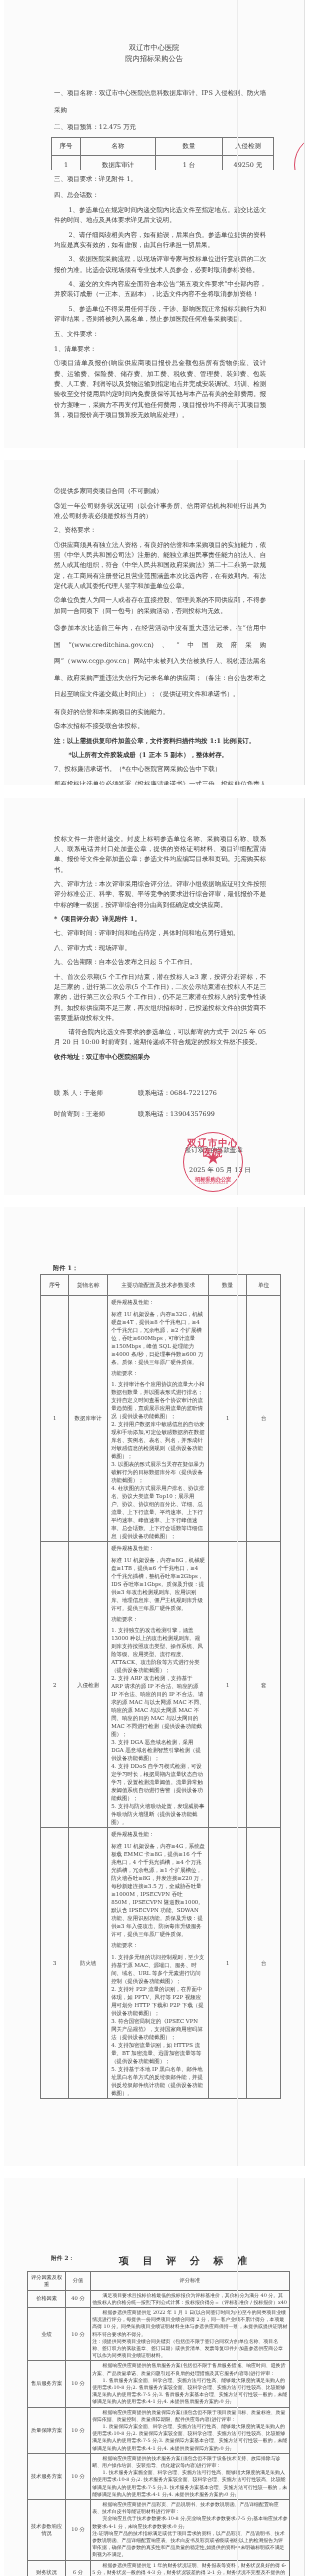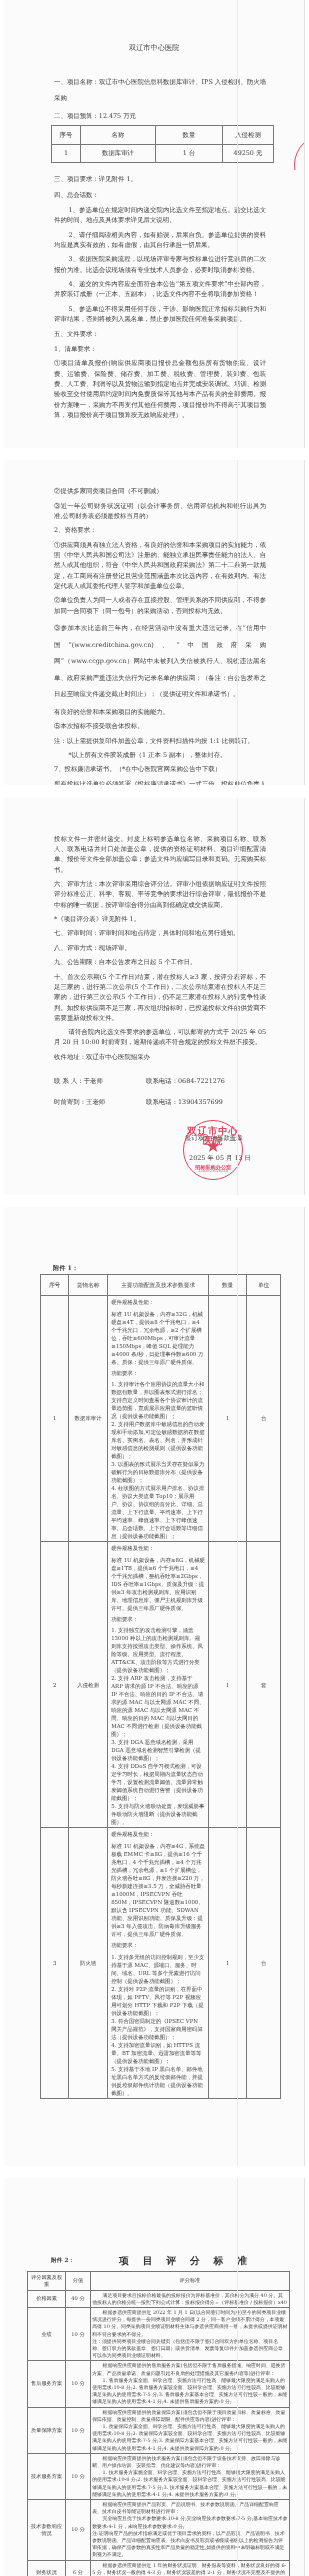--- a/index.html
+++ b/index.html
@@ -25,21 +25,21 @@
     width: 0.5px;
     background: #ececec;
   }
   .gap { height: 12.4px; background: #ffffff; }
   .body-text { padding: 0 38px 0 50px; font-size: 6.4px; line-height: 10.3px; }
   .title-block { text-align: center; padding-top: 42px; font-size: 7.2px; line-height: 11.3px; color: #444; }
   .p { margin: 0 0 4.1px 0; text-align: justify; }
   .indent { text-indent: 14.4px; }
   .sec { margin: 0 0 5.2px 0; }
   .loose { line-height: 16.5px; }
-  .bold { font-weight: normal; }
+  .bold { font-weight: bold; }
   table { border-collapse: collapse; }
   .budget-table { width: 223px; margin: 2.1px 0 2.1px -3.1px; font-size: 6.4px; }
   .budget-table td, .budget-table th {
     border: 0.5px solid #777; text-align: center; height: 15.5px; font-weight: normal;
   }
   .stamp {
     position: absolute;
     border: 1.5px solid #d4284a;
     border-radius: 50%;
     color: #d4284a;
@@ -49,49 +49,50 @@
   .stamp .ring-text {
     position: absolute; top: 4.1px; left: 0; right: 0; text-align: center;
     font-size: 9.3px; letter-spacing: 1px; font-weight: bold;
   }
   .stamp .star { position: absolute; top: 19.6px; left: 0; right: 0; text-align: center; font-size: 17.5px; }
   .stamp .dept { position: absolute; top: 41px; left: 0; right: 0; text-align: center; font-size: 5.2px; font-weight: bold; }
   .stamp .code { position: absolute; bottom: 3.1px; left: 0; right: 0; text-align: center; font-size: 3.6px; }
   .signature { position: relative; height: 77px; }
   .sig-org { position: absolute; left: 131px; top: 15.5px; }
   .sig-date { position: absolute; left: 135px; top: 36px; }
-  .contact-row { display: flex; margin: 0 0 10.3px 0; gap: 8px; }
+  .contact-row { display: flex; margin: 0 0 10.3px 0; }
   .contact-row .c1 { width: 84px; }
   .annex-label { font-size: 6.2px; font-weight: bold; padding-left: 49px; margin-bottom: 1px; }
   .spec-table { width: 241px; margin-left: 36px; font-size: 5.4px; line-height: 8px; color: #444; }
   .spec-table td, .spec-table th { border: 0.5px solid #777; vertical-align: middle; }
   .spec-table th { font-weight: normal; height: 17.5px; font-size: 5.7px; }
   .spec-table .num, .spec-table .name, .spec-table .qty, .spec-table .unit { text-align: center; }
   .spec-table .desc { padding: 1px 3.1px; text-align: left; }
   .spec-table .desc .h { margin: 1px 0 4.1px 0; }
   .spec-table .desc .blk { margin: 0 0 3.1px 0; }
-  .score-head { display: flex; align-items: center; padding: 0 0 3.1px 47px; }
+  .score-head { display: flex; align-items: flex-start; padding: 0 0 3.1px 47px; }
   .score-head .lbl { font-size: 5.7px; font-weight: bold; width: 68px; }
   .score-head .ttl { font-size: 9.8px; font-weight: bold; letter-spacing: 5.2px; color: #333; }
   .score-table { width: 263px; margin-left: 23px; font-size: 4.9px; line-height: 7.2px; color: #444; }
   .score-table td, .score-table th { border: 0.5px solid #777; }
   .score-table th { font-weight: normal; font-size: 5.2px; height: 15.5px; }
   .score-table .f { text-align: center; width: 35px; font-size: 5.2px; }
   .score-table .v { text-align: center; width: 21.6px; font-size: 5.2px; }
   .score-table .s { padding: 1px 1.5px; text-align: left; }
   .score-table .s p { margin: 0; text-indent: 10.3px; }
   .score-table .s p.ni { text-indent: 0; }
 </style>
 </head>
 <body>
 
 <div class="page" style="height:170px;">
   <div class="stamp" style="width:62px;height:62px;left:290px;top:134px;"></div>
   <div class="title-block">
     <div>双辽市中心医院</div>
+    <div>院内招标采购公告</div>
   </div>
   <div class="body-text" style="padding-top:20.6px;">
     <p class="p loose">一、项目名称：双辽市中心医院信息科数据库审计、IPS 入侵检测、防火墙采购</p>
     <p class="p">二、项目预算：12.475 万元</p>
     <table class="budget-table">
       <tbody>
           <tr>
         <th style="width:26px">序号</th>
         <th style="width:72px">名称</th>
         <th style="width:64px">数量</th>
@@ -147,21 +148,21 @@
 <div class="page" style="height:397px;">
   <div class="body-text" style="padding-top:36px;">
     <p class="p">投标文件一并密封递交。封皮上标明参选单位名称、采购项目名称、联系人、联系电话并封口处加盖公章，提供的资格证明材料、项目详细配置清单、报价等文件全部加盖公章；参选文件均应编写目录和页码。无需购买标书。</p>
     <p class="p">六、评审方法：本次评审采用综合评分法。评审小组依据响应证明文件按照评分标准公正、科学、客观、平等竞争的要求进行综合评审，最低报价不是中标的唯一依据，按评审综合得分由高到低确定成交供应商。</p>
     <p class="p bold">*《项目评分表》详见附件 1。</p>
     <p class="p">七、评审时间：评审时间和地点待定，具体时间和地点另行通知。</p>
     <p class="p">八、评审方式：现场评审。</p>
     <p class="p">九、公告期限：自本公告发布之日起 5 个工作日。</p>
     <p class="p">十、首次公示期(5 个工作日)结束，潜在投标人≥3 家，按评分表评标，不足三家的，进行第二次公示(5 个工作日)，二次公示结束潜在投标人不足三家的，进行第三次公示(5 个工作日)，仍不足三家潜在投标人的转竞争性谈判。如投标供应商不足三家，再次组织招标时，已投递投标文件的供货商不需要重新做投标文件。</p>
     <p class="p indent">请符合院内比选文件要求的参选单位，可以邮寄的方式于 2025 年 05 月 20 日 10:00 时前寄到，逾期传递或不符合规定的投标文件恕不接受。</p>
-    <p class="p" style="margin-bottom:14px;">收件地址：双辽市中心医院招采办</p>
+    <p class="p" style="margin-bottom:26px;font-weight:bold;">收件地址：双辽市中心医院招采办</p>
     <div class="contact-row">
       <span class="c1">联 系 人：于老师</span>
       <span>联系电话：0684-7221276</span>
     </div>
     <div class="contact-row">
       <span class="c1">时前寄到：王老师</span>
       <span>联系电话：13904357699</span>
     </div>
     <div class="signature">
       <div class="sig-org">签订双方的落款盖章</div>

